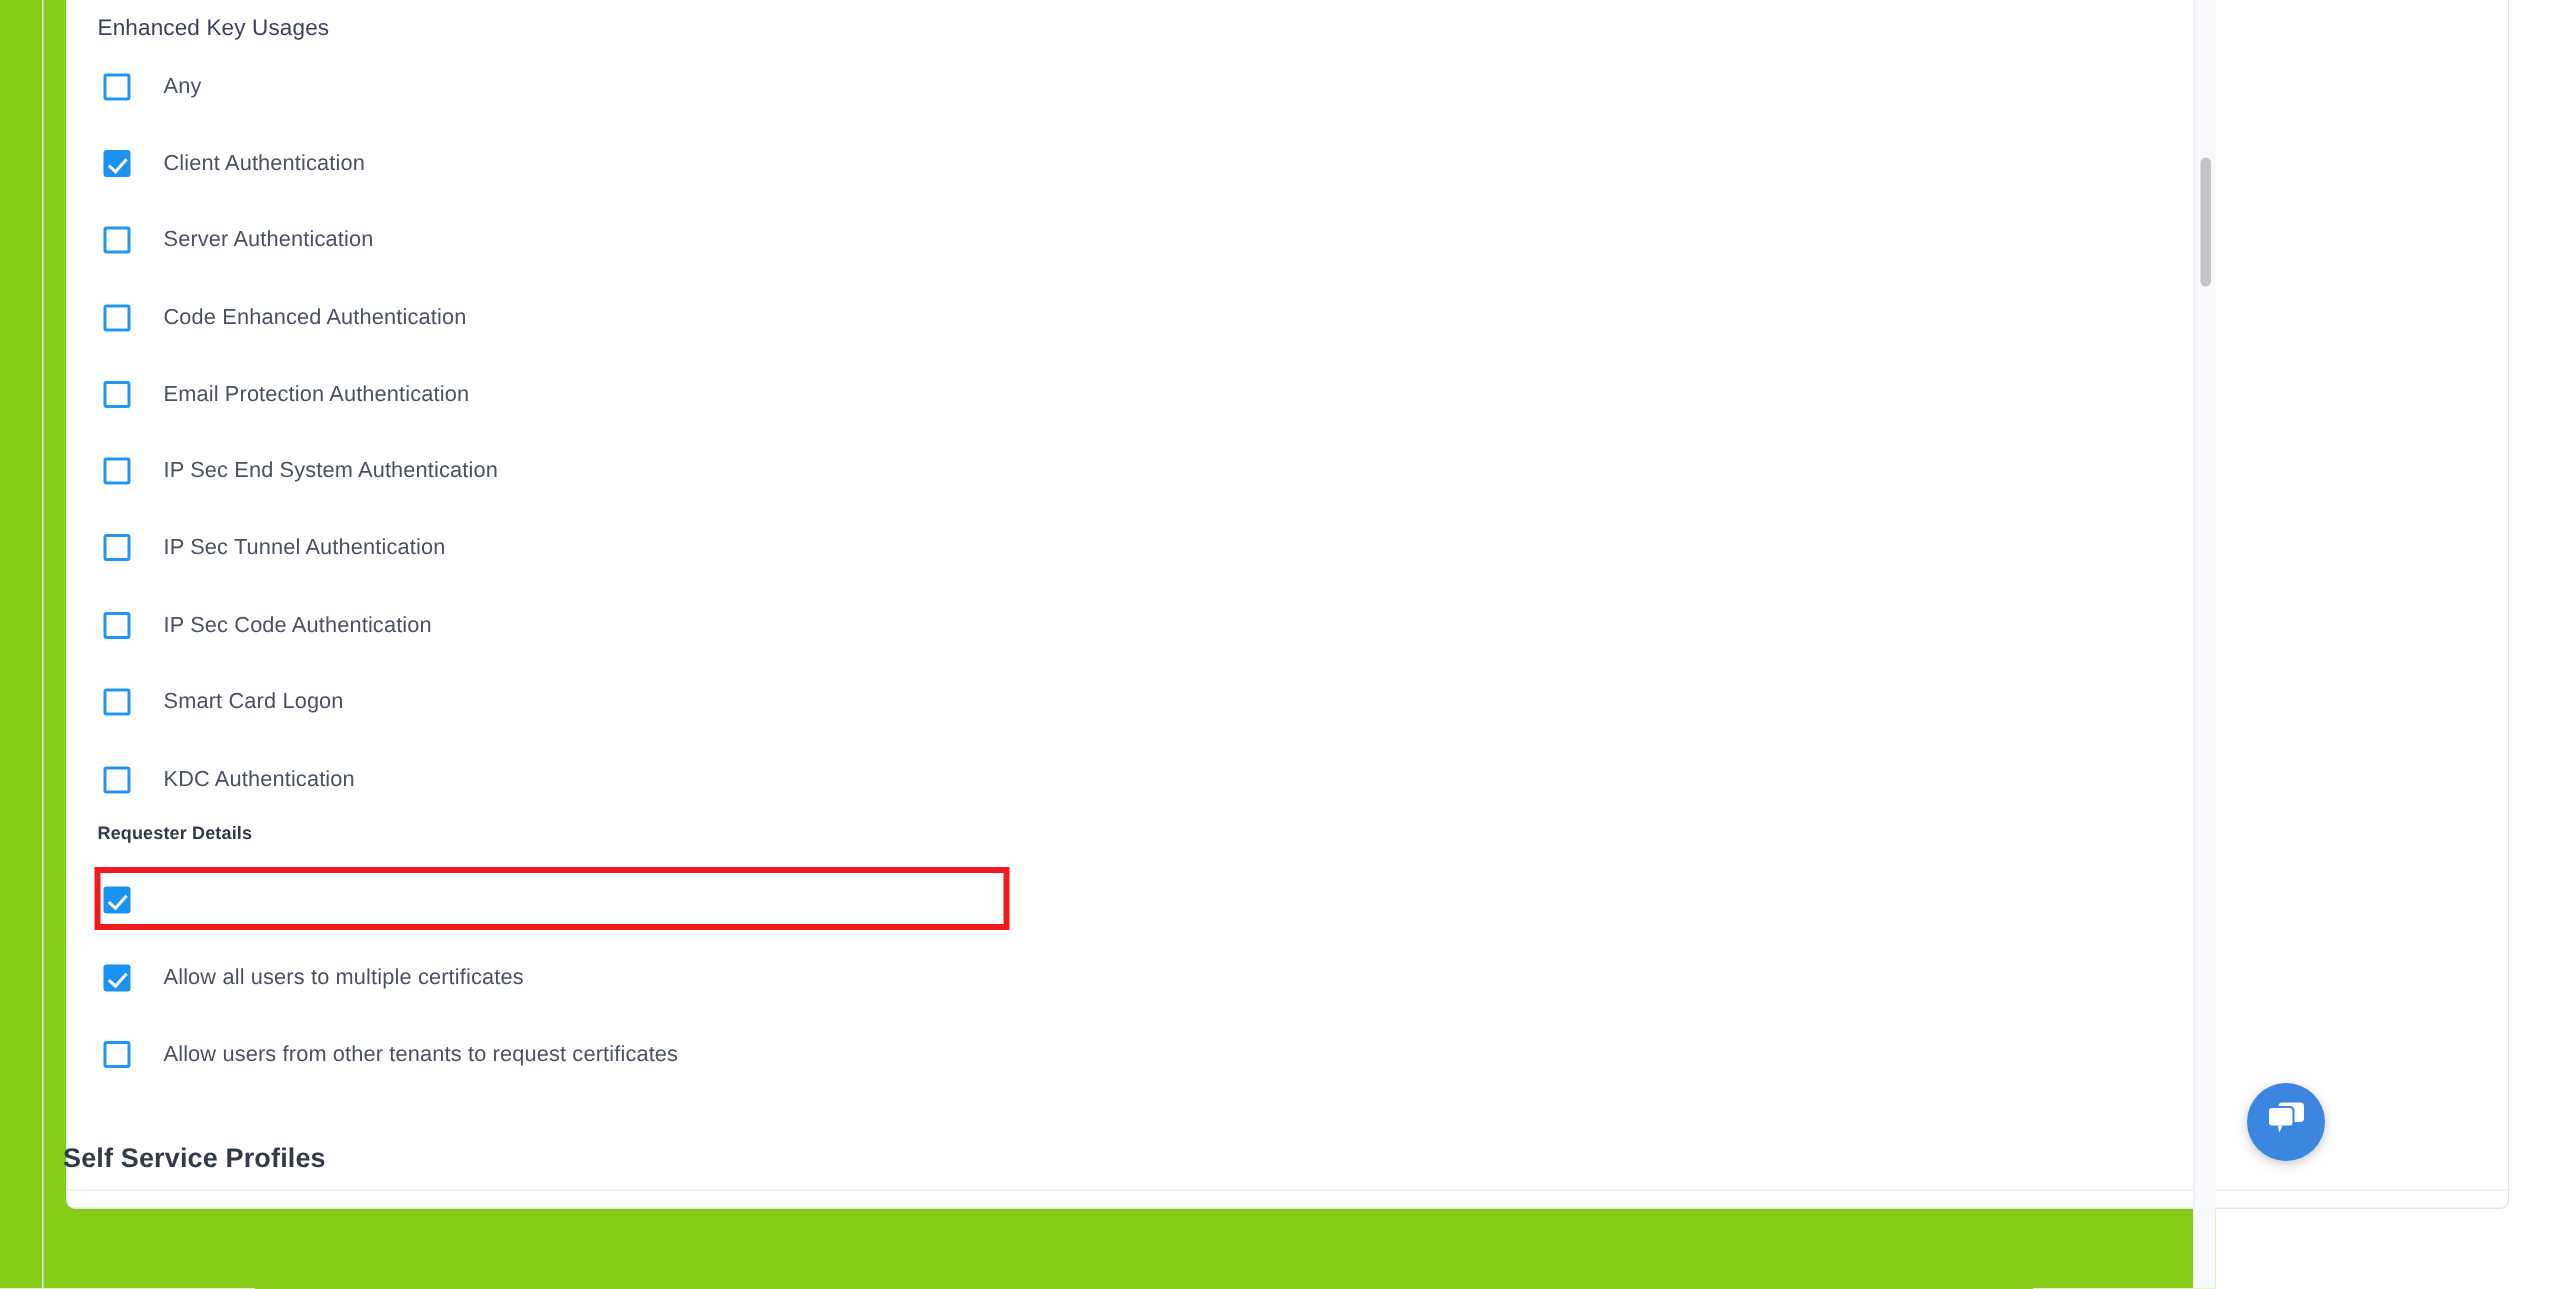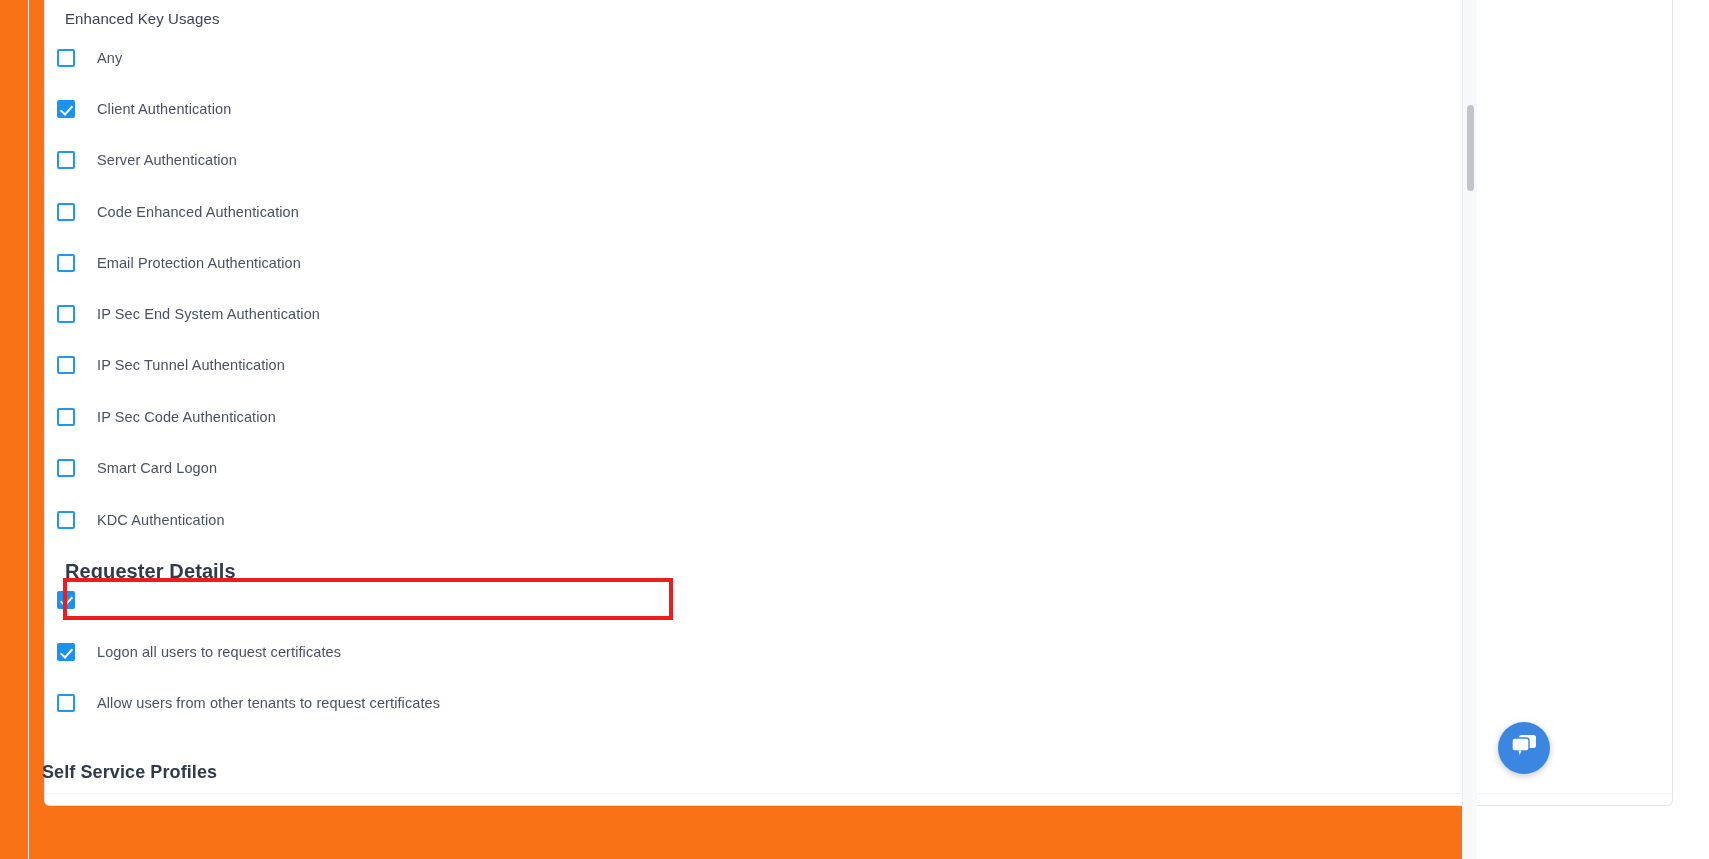--- a/index.html
+++ b/index.html
@@ -10,21 +10,21 @@
     height: 859px;
     overflow: hidden;
     background: #ffffff;
     font-family: "Liberation Sans", sans-serif;
   }
 
   .page {
     position: relative;
     width: 1477px;
     height: 859px;
-    background: #f97316;
+    background: #84cc16;
   }
 
   
   .outer-rail {
     position: absolute;
     left: 28px;
     top: 0;
     width: 1px;
     height: 859px;
     background: #e6e8ec;
@@ -54,29 +54,28 @@
     position: absolute;
     left: 20px;
     font-size: 15px;
     color: #3c4257;
     letter-spacing: .1px;
     white-space: nowrap;
   }
   .section-title.eku { top: 10px; font-weight: 400; }
   .section-title.requester {
     top: 548px;
-    font-size: 20px;
+    font-size: 12px;
     font-weight: 700;
     color: #313b49;
-    margin-top: 12px;
   }
 
   .check-row {
     position: absolute;
-    left: 12px;
+    left: 24px;
     height: 20px;
     display: flex;
     align-items: center;
     white-space: nowrap;
   }
 
   .cbx {
     width: 18px;
     height: 18px;
     min-width: 18px;
@@ -240,21 +239,21 @@
       <div class="section-title requester">Requester Details</div>
 
       <div class="check-row" style="top:590px">
         <span class="cbx checked"></span>
       </div>
 
       <div class="highlight-box"></div>
 
       <div class="check-row" style="top:642px">
         <span class="cbx checked"></span>
-        <span class="cbx-label">Logon all users to request certificates</span>
+        <span class="cbx-label">Allow all users to multiple certificates</span>
       </div>
 
       <div class="check-row" style="top:693px">
         <span class="cbx"></span>
         <span class="cbx-label">Allow users from other tenants to request certificates</span>
       </div>
 
     </div>
   </div>
 

